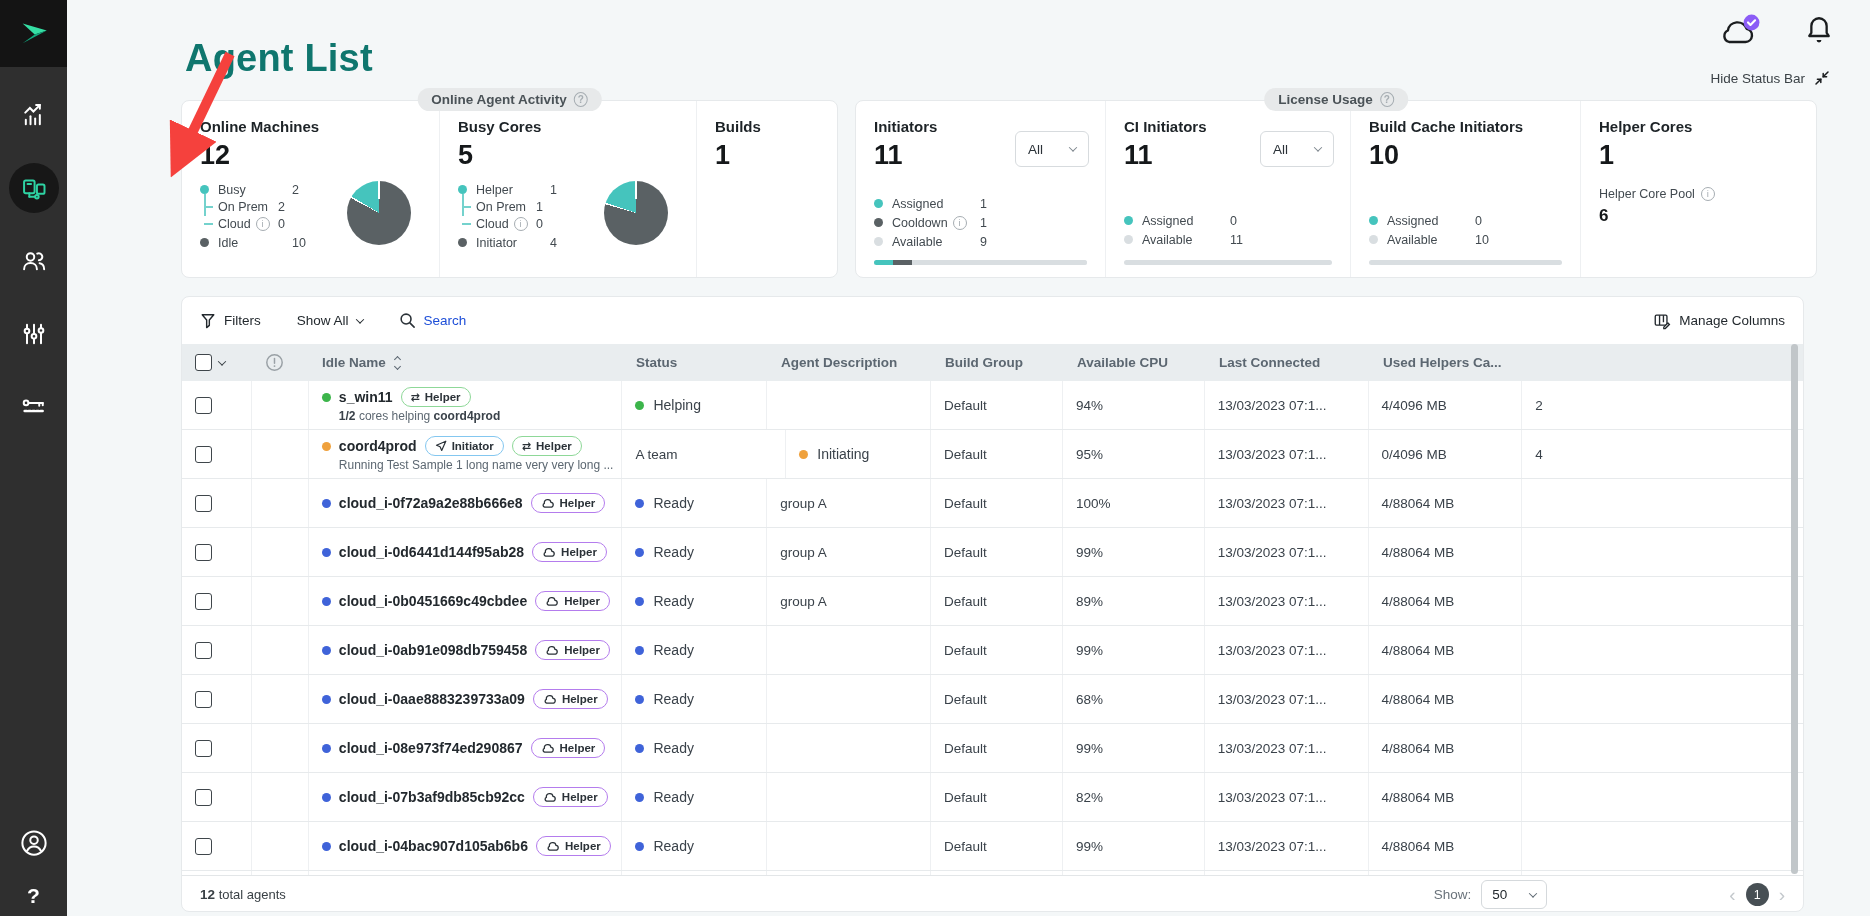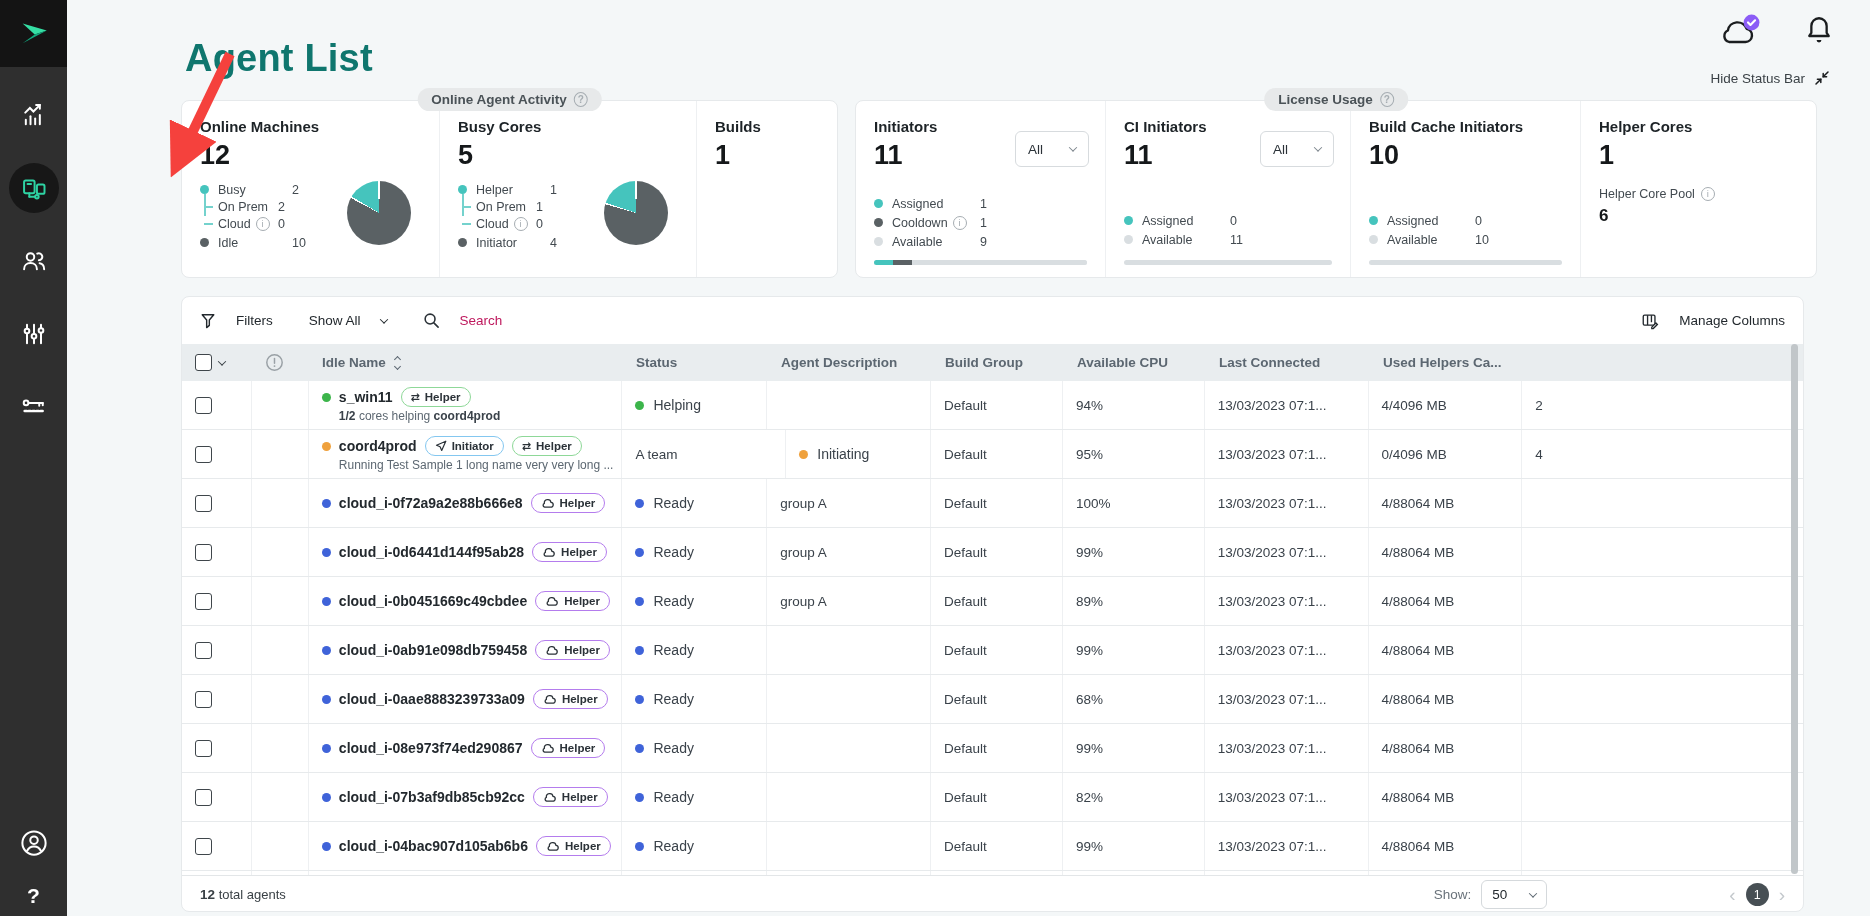--- a/index.html
+++ b/index.html
@@ -48,22 +48,22 @@
   .pill .info{width:15px;height:15px;font-size:10px;}
   .dd{position:absolute;top:30px;right:16px;width:74px;height:36px;border:1px solid #d7dbde;border-radius:6px;background:#fff;display:flex;align-items:center;justify-content:space-between;padding:0 12px;font-size:13.5px;color:#2b3238;}
   .bar{position:absolute;left:18px;right:18px;bottom:12px;height:5px;border-radius:3px;background:#e3e7ea;overflow:hidden;display:flex;}
   .bar>i{display:block;height:100%;}
   .pool{margin-top:18px;font-size:12.5px;color:#424a50;display:flex;align-items:center;gap:6px;}
   .pool-val{font-size:17px;font-weight:bold;color:#15181a;margin-top:5px;}
 
   
   .table-card{position:absolute;left:181px;top:296px;width:1623px;height:616px;background:#fff;border:1px solid #e6e9eb;border-radius:8px;overflow:hidden;display:flex;flex-direction:column;}
   .toolbar{height:47px;display:flex;align-items:center;padding:0 18px;gap:36px;font-size:13.5px;color:#23292e;flex:0 0 auto;}
-  .tool{display:flex;align-items:center;gap:20px;cursor:pointer;}
-  .tool .search-txt{color:#be185d;}
+  .tool{display:flex;align-items:center;gap:8px;cursor:pointer;}
+  .tool .search-txt{color:#1d4ed8;}
   .spacer{flex:1;}
   .chev{display:inline-block;width:6px;height:6px;border-right:1.7px solid currentColor;border-bottom:1.7px solid currentColor;transform:rotate(45deg) translate(-1px,-1px);}
   .thead{height:37px;background:#e9edef;display:flex;flex:0 0 auto;}
   .th{display:flex;align-items:center;padding-left:13px;font-size:13.5px;font-weight:bold;color:#5c6771;gap:7px;}
   .rows{height:494px;overflow:hidden;flex:0 0 auto;position:relative;}
   .row{height:49px;display:flex;border-bottom:1px solid #e7eaec;}
   .cell{display:flex;align-items:center;padding-left:13px;font-size:13.5px;color:#3a424a;border-right:1px solid #eef0f2;overflow:hidden;}
   .cell:last-child{border-right:none;}
   .cb{width:17px;height:17px;border:1.6px solid #3f464b;border-radius:3px;background:#fff;}
   .name-cell{flex-direction:column;align-items:flex-start;justify-content:center;gap:2px;}

